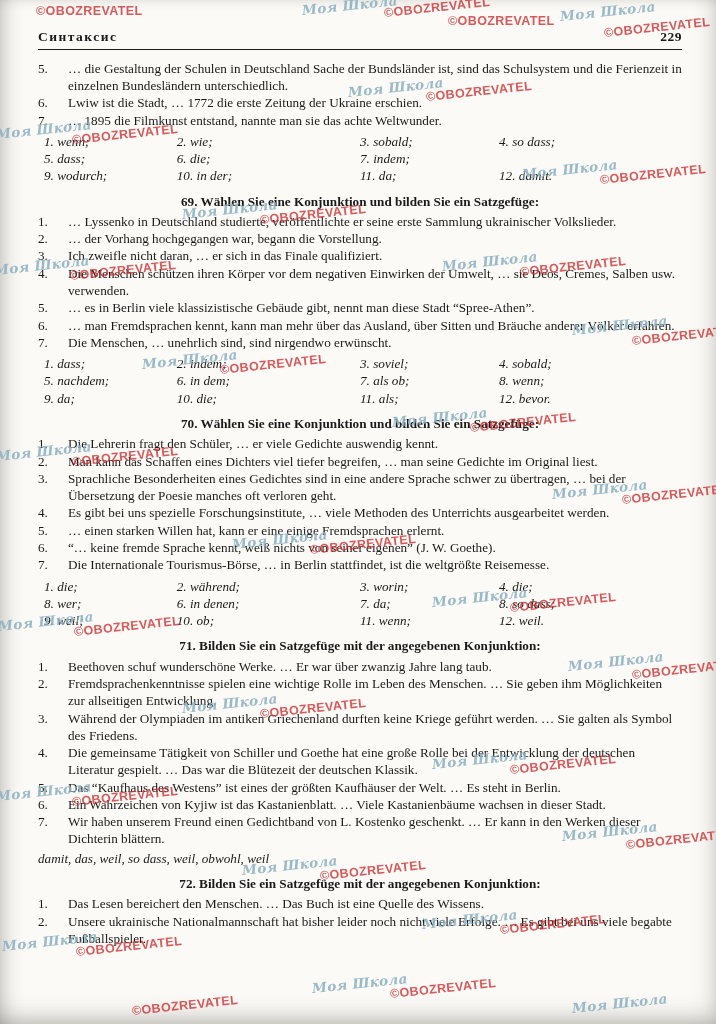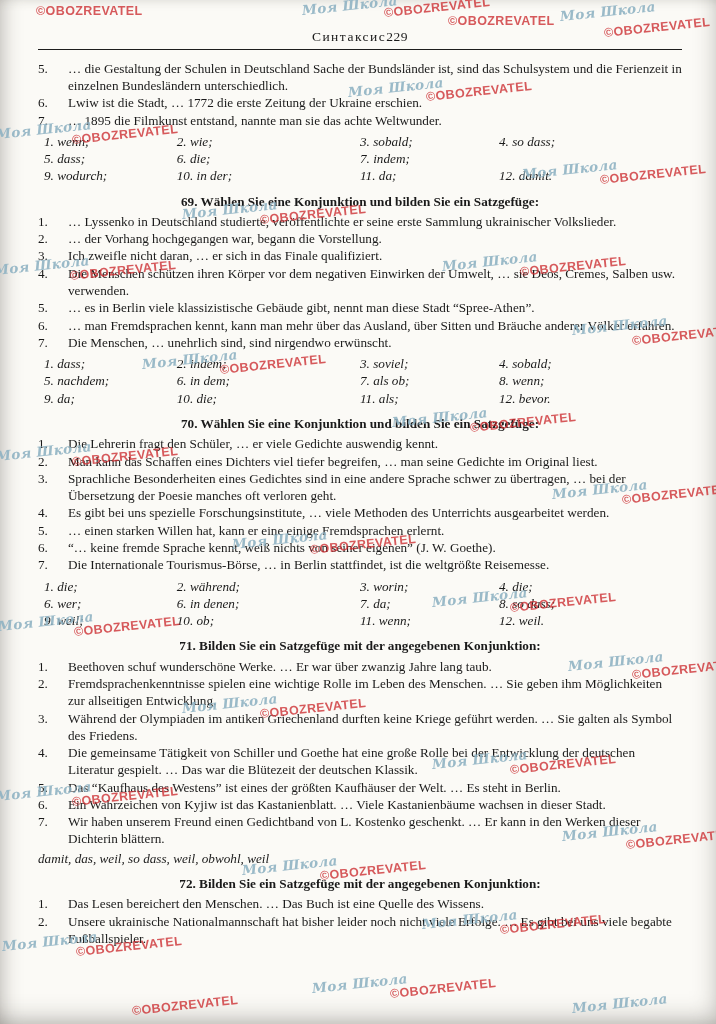--- a/index.html
+++ b/index.html
@@ -12,21 +12,21 @@
     box-shadow: inset 16px 0 20px -14px rgba(60,55,50,.35),
                 inset -12px -18px 26px -16px rgba(60,55,50,.40),
                 inset 0 10px 14px -12px rgba(60,55,50,.18);
   }
 
   .content {
     position:absolute; left:38px; right:34px; top:28px; z-index:1;
     color:#1a1a1a; font-size:13.2px; line-height:1.31;
   }
 
-  .header { display:flex; justify-content:center; align-items:baseline; font-size:13.5px; }
+  .header { display:flex; justify-content:space-between; align-items:baseline; font-size:13.5px;font-weight:bold; }
   .running-title { letter-spacing:1.5px; }
   .page-number { letter-spacing:.5px; }
   .rule { border-top:1.5px solid #1d1d1d; margin-top:3px; margin-bottom:10px; }
 
   .item { display:flex; }
   .item .num { flex:0 0 30px; }
   .item .txt { flex:1; }
 
   .heading { font-weight:bold; margin:8px 0 3px;text-align:center; }
   .opts-block { margin:4px 6px 4px; }
@@ -232,21 +232,21 @@
         <span class="txt">Die Internationale Tourismus-Börse, … in Berlin stattfindet, ist die weltgrößte Reisemesse.</span>
       </div>
       <div class="opts-block">
         <div class="opts">
           <span>1. die;</span>
           <span>2. während;</span>
           <span>3. worin;</span>
           <span>4. die;</span>
         </div>
         <div class="opts">
-          <span>6. wer;</span>
+          <span>8. wer;</span>
           <span>6. in denen;</span>
           <span>7. da;</span>
           <span>8. so dass;</span>
         </div>
         <div class="opts">
           <span>9. weil;</span>
           <span>10. ob;</span>
           <span>11. wenn;</span>
           <span>12. weil.</span>
         </div>

